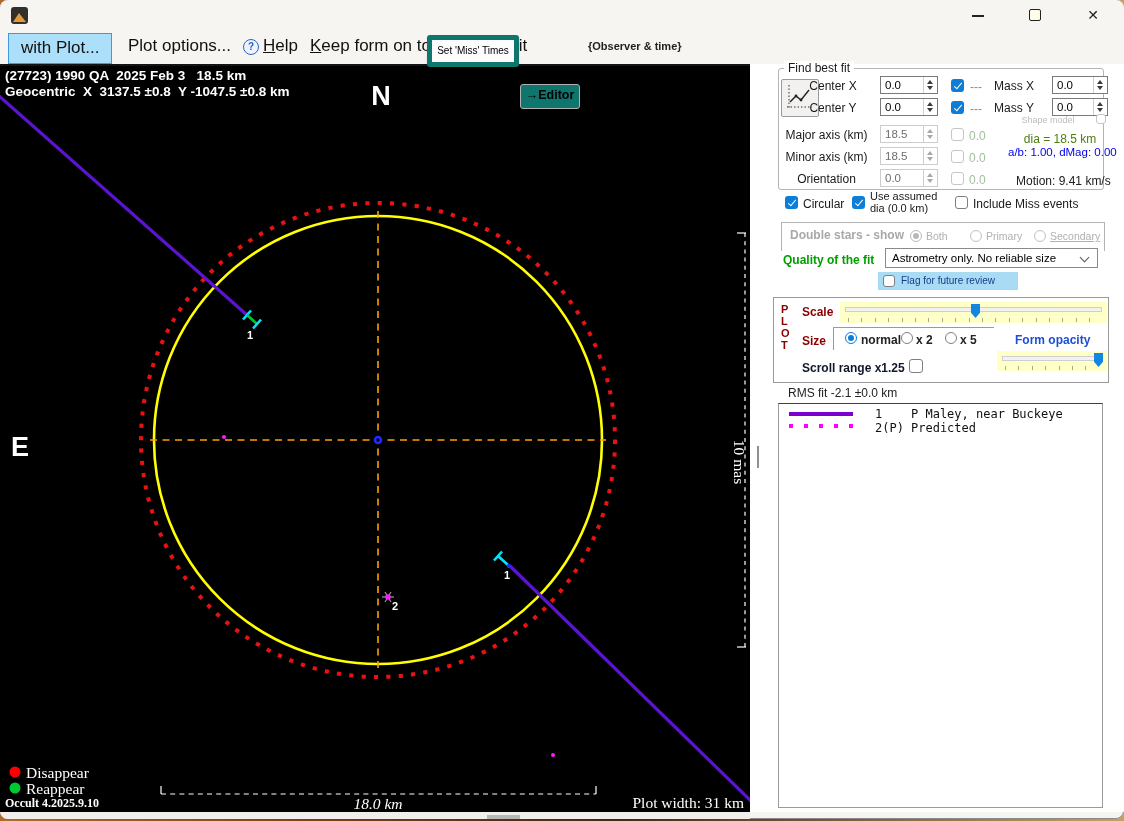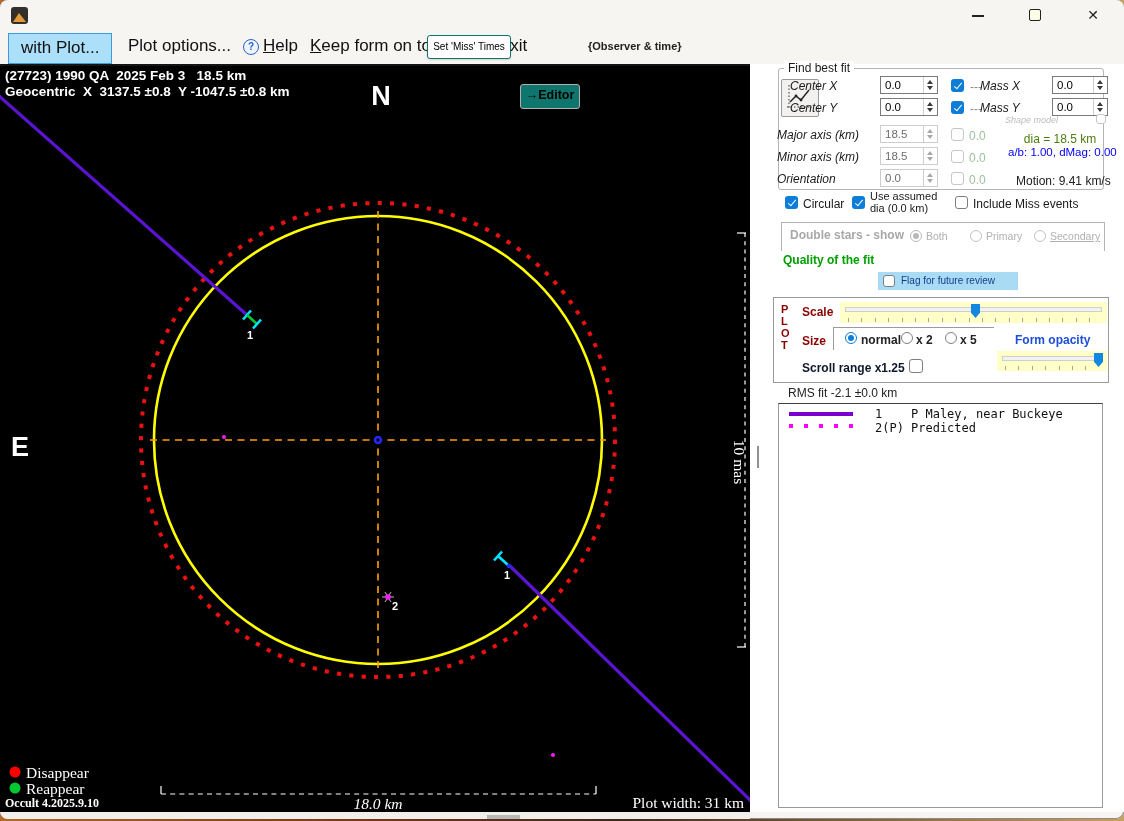--- a/index.html
+++ b/index.html
@@ -21,38 +21,38 @@
   #menubar{position:absolute;left:0;top:30px;width:100%;height:35px;background:#f7f5f2;}
   .menuitem{position:absolute;top:0;height:32px;line-height:32px;font-size:17px;color:#111;white-space:pre;}
   .accel{display:inline-block;}
   .accel::first-letter{text-decoration:underline;}
   #mi-withplot{left:8px;top:3px;height:29px;line-height:27px;padding:0 12px;background:#abdffa;border:1.5px solid #3b9ae0;}
   #mi-plotoptions{left:128px;}
   #mi-help{left:263px;}
   #help-icon{position:absolute;left:243px;top:9px;width:14px;height:14px;border-radius:50%;border:1.5px solid #2a62c8;color:#2a62c8;font-size:10px;font-weight:bold;text-align:center;line-height:14px;background:#eef4ff;}
   #mi-keepform{left:310px;z-index:1;}
   #mi-exit{left:499px;z-index:1;}
-  #btn-setmiss{position:absolute;left:427px;top:5px;width:82px;height:22px;background:#fdfdfd;border:1px solid #0f766e;border-radius:3px;font-size:10px;text-align:center;line-height:21px;z-index:3;box-shadow:0 1px 2px rgba(0,0,0,.15);white-space:nowrap;}
+  #btn-setmiss{position:absolute;left:427px;top:5px;width:82px;height:22px;background:#fdfdfd;border:5px solid #0f766e;border-radius:3px;font-size:10px;text-align:center;line-height:21px;z-index:3;box-shadow:0 1px 2px rgba(0,0,0,.15);white-space:nowrap;}
   #btn-editor{position:absolute;left:520px;top:6px;width:58px;height:23px;background:#0f766e;border:1px solid #b0b0b0;border-radius:3px;font-size:12.5px;font-weight:bold;text-align:center;line-height:21px;z-index:3;margin-top:48px;}
   #lbl-observer{position:absolute;left:588px;top:10px;font-size:11px;font-weight:bold;color:#222;}
   
   #plot{position:absolute;left:0;top:64px;width:750px;height:748px;background:#000;border-top:2px solid #141414;box-sizing:border-box;}
   svg text{fill:#fff;}
   .t-hdr{font:bold 13.5px "Liberation Sans",sans-serif;white-space:pre;}
   .t-big{font:bold 27px "Liberation Sans",sans-serif;}
   .t-serif{font:15.5px "Liberation Serif",serif;}
   .t-serifi{font:italic 15.5px "Liberation Serif",serif;}
   .t-ver{font:bold 12px "Liberation Serif",serif;}
   .t-num{font:bold 11px "Liberation Sans",sans-serif;}
   
   #rpanel{position:absolute;left:750px;top:64px;width:374px;height:748px;background:#ffffff;}
   .gbox{position:absolute;border:1px solid #b4b4b4;border-radius:3px;}
   .glabel{position:absolute;background:#fff;padding:0 4px;font-size:12px;color:#1a1a1a;}
   .lbl{position:absolute;font-size:12px;color:#1a1a1a;white-space:nowrap;}
-  .rlab{text-align:left;font-style:italic;}
+  .rlab{text-align:center;}
   .spin{position:absolute;height:18px;background:#fff;border:1px solid #7a7a7a;box-sizing:border-box;font-size:11.5px;}
   .spin .val{position:absolute;left:4px;top:2px;}
   .spin .arrows{position:absolute;right:0;top:0;bottom:0;width:13px;border-left:1px solid #cfcfcf;}
   .arr-up,.arr-dn{position:absolute;left:3px;width:0;height:0;border-left:3.5px solid transparent;border-right:3.5px solid transparent;}
   .arr-up{top:3px;border-bottom:4px solid #3a3a3a;}
   .arr-dn{bottom:3px;border-top:4px solid #3a3a3a;}
   .spin.disabled{border-color:#cccccc;color:#6e6e6e;}
   .spin.disabled .arr-up{border-bottom-color:#a8a8a8;}
   .spin.disabled .arr-dn{border-top-color:#a8a8a8;}
   .cb{position:absolute;width:13px;height:13px;border-radius:3px;box-sizing:border-box;}
@@ -270,20 +270,23 @@
     <div style="position:absolute;left:31px;top:158px;width:322px;height:28px;border:1px solid #b4b4b4;border-bottom:none;"></div>
     <div class="lbl" style="left:40px;top:164px;font-weight:bold;color:#a8a8a8;">Double stars - show</div>
     <div class="radio sel disabled" style="left:160px;top:166px;"></div>
     <div class="lbl grayed" style="left:176px;top:166px;font-size:10.5px;">Both</div>
     <div class="radio disabled" style="left:220px;top:166px;"></div>
     <div class="lbl grayed" style="left:236px;top:166px;font-size:10.5px;text-align:center;">Primary</div>
     <div class="radio disabled" style="left:284px;top:166px;"></div>
     <div class="lbl grayed" style="left:300px;top:166px;font-size:10.5px;text-decoration:underline;">Secondary</div>
 
     <div class="lbl" style="left:33px;top:189px;font-weight:bold;color:#00a000;">Quality of the fit</div>
+    <div class="ddown" style="left:135px;top:184px;width:213px;height:20px;">
+        <span class="dtext">Astrometry only. No reliable size</span>
+      </div>
     <div style="position:absolute;left:128px;top:208px;width:140px;height:18px;background:#a9dcf4;"></div>
     <div class="cb unchecked" style="left:133px;top:211px;width:12px;height:12px;"></div>
     <div class="lbl" style="left:151px;top:211px;font-size:10px;color:#143c8c;">Flag for future review</div>
 
     <div style="position:absolute;left:23px;top:233px;width:334px;height:84px;border:1px solid #9a9a9a;"></div>
     <div class="lbl" style="left:31px;top:239px;font-weight:bold;color:#8b0000;font-size:11px;">P</div>
     <div class="lbl" style="left:31px;top:251px;font-weight:bold;color:#8b0000;font-size:11px;">L</div>
     <div class="lbl" style="left:31px;top:263px;font-weight:bold;color:#8b0000;font-size:11px;">O</div>
     <div class="lbl" style="left:31px;top:275px;font-weight:bold;color:#8b0000;font-size:11px;">T</div>
     <div class="lbl" style="left:52px;top:241px;font-weight:bold;color:#8b0000;">Scale</div>

